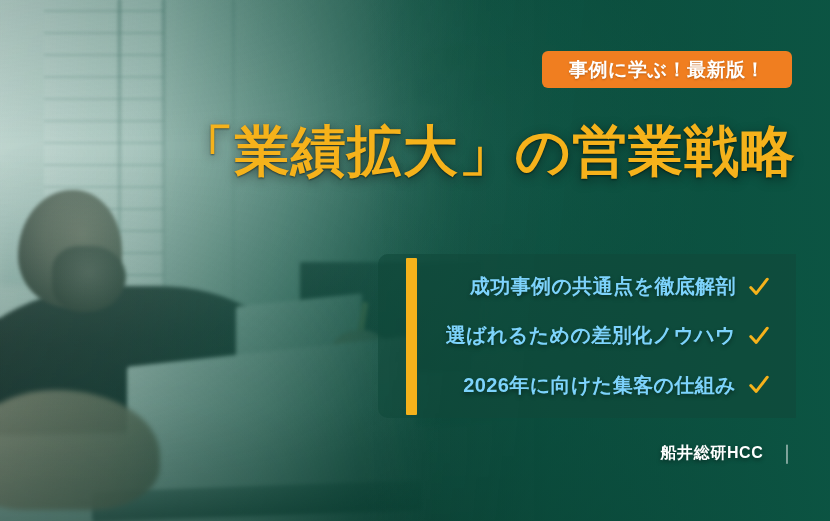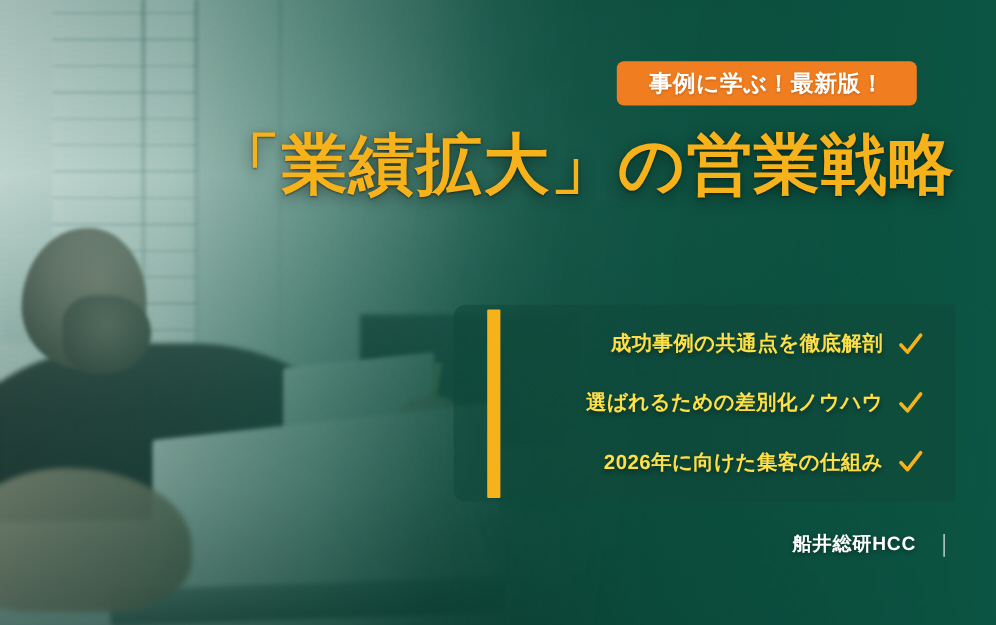--- a/index.html
+++ b/index.html
@@ -316,21 +316,21 @@
   }
 
   
   .content {
     position: absolute;
     inset: 0;
   }
 
   .badge {
     position: absolute;
-    left: 514px;
+    left: 542px;
     top: 51px;
     width: 250px;
     height: 37px;
     background: #f07e20;
     border-radius: 6px;
     display: flex;
     align-items: center;
     justify-content: center;
   }
   .badge-label {
@@ -353,21 +353,21 @@
     display: block;
     color: #ffffff;
     font-size: 45px;
     font-weight: 700;
     letter-spacing: 1px;
     white-space: nowrap;
     text-shadow: 0 3px 10px rgba(0,0,0,0.45), 0 1px 2px rgba(0,0,0,0.5);
   }
   .headline-line2 {
     display: block;
-    margin-top: 10px;
+    margin-top: 24px;
     color: #f5b21b;
     font-size: 55px;
     font-weight: 700;
     letter-spacing: 1px;
     white-space: nowrap;
     text-shadow: 0 3px 12px rgba(0,0,0,0.45), 0 1px 2px rgba(0,0,0,0.5);
   }
 
   .panel {
     position: absolute;
@@ -399,22 +399,22 @@
     flex-direction: column;
     justify-content: space-around;
   }
   .bullet-row {
     display: flex;
     align-items: center;
     justify-content: flex-end;
     gap: 12px;
   }
   .bullet-text {
-    color: #fde047;
-    font-size: 17px;
+    color: #7dd3fc;
+    font-size: 20px;
     font-weight: 700;
     letter-spacing: 0.4px;
     white-space: nowrap;
     text-shadow: 0 2px 4px rgba(0,0,0,0.4);
   }
   .bullet-check {
     width: 22px;
     height: 22px;
     flex: 0 0 22px;
     display: block;

